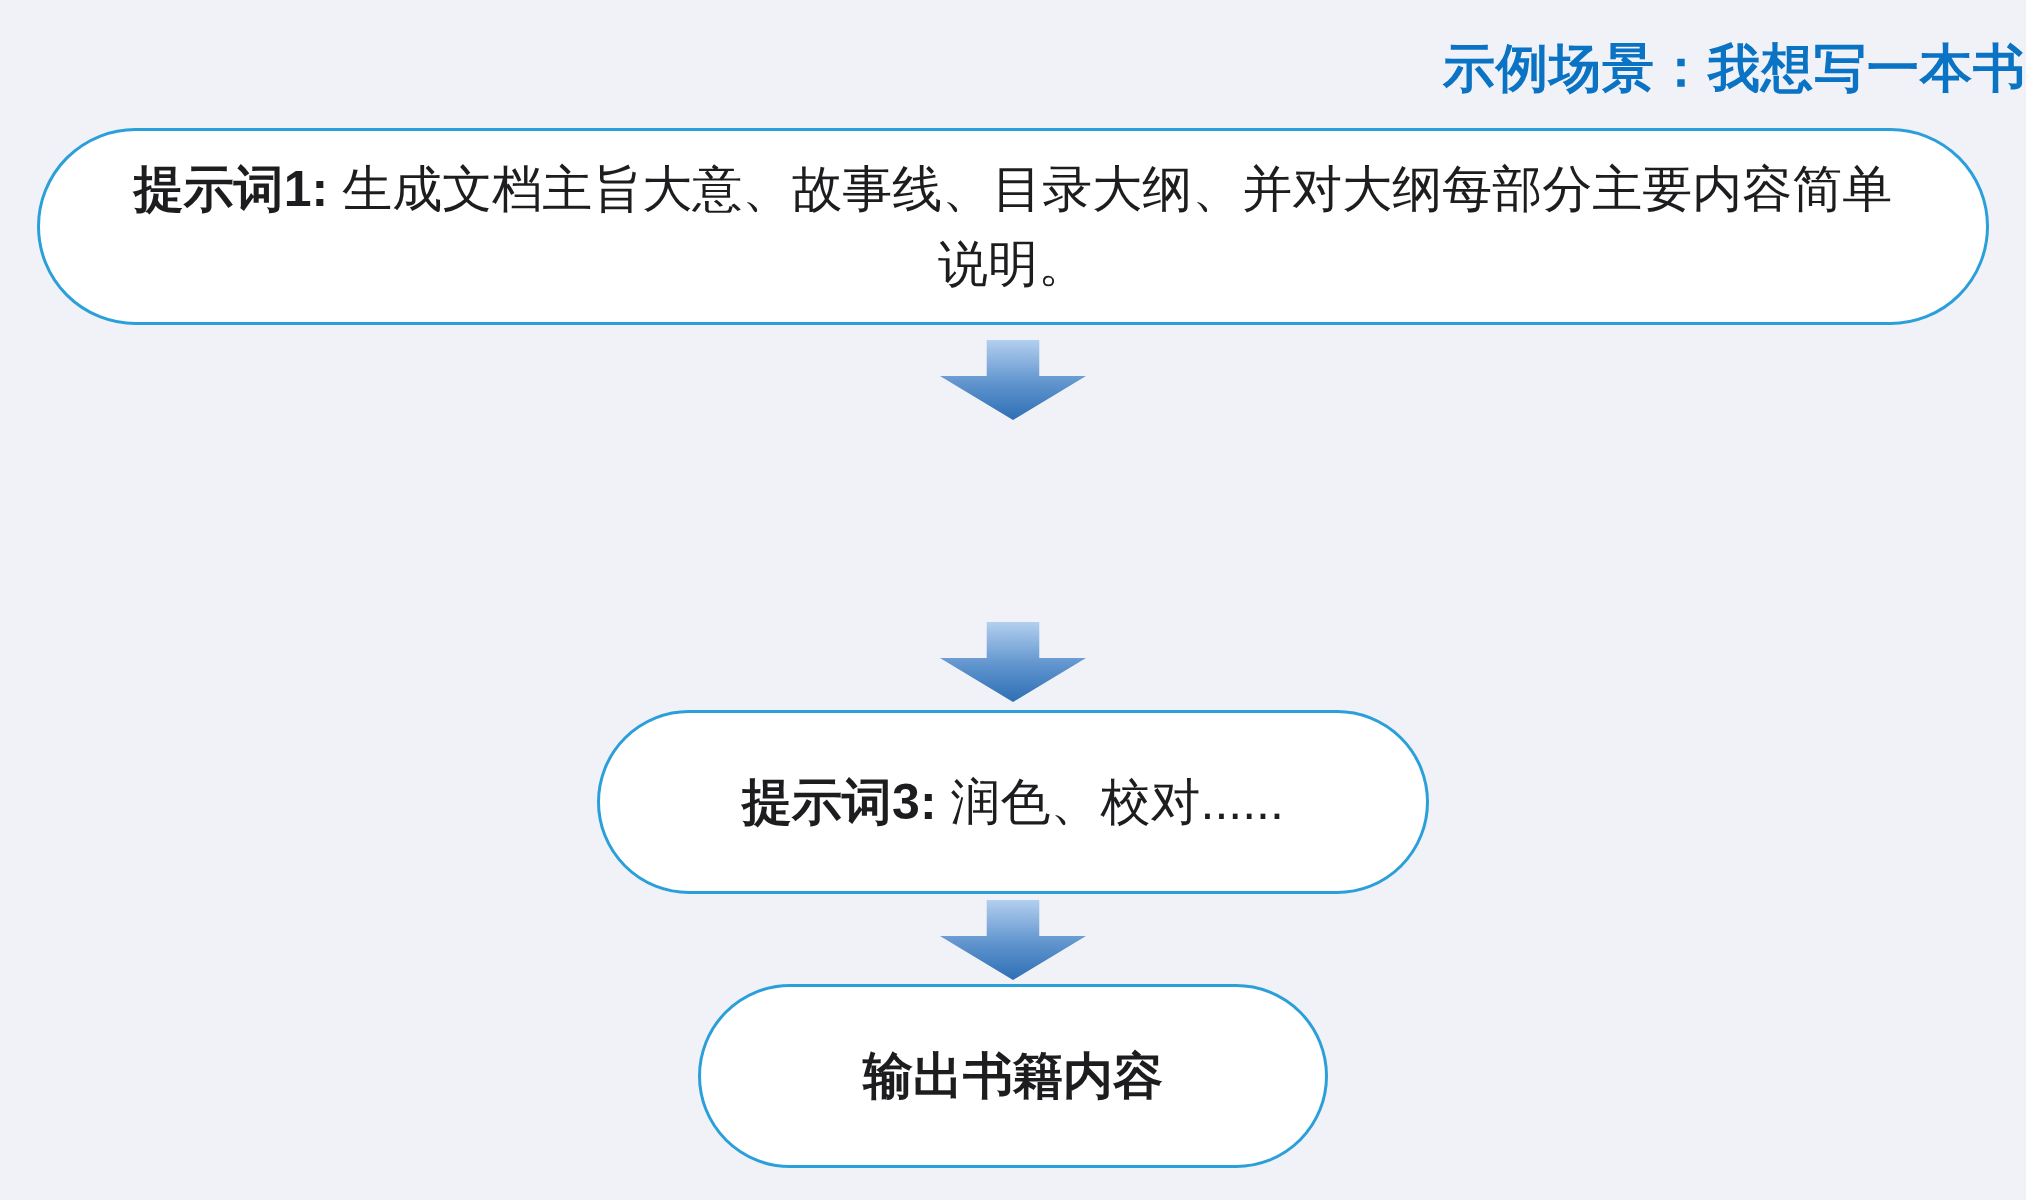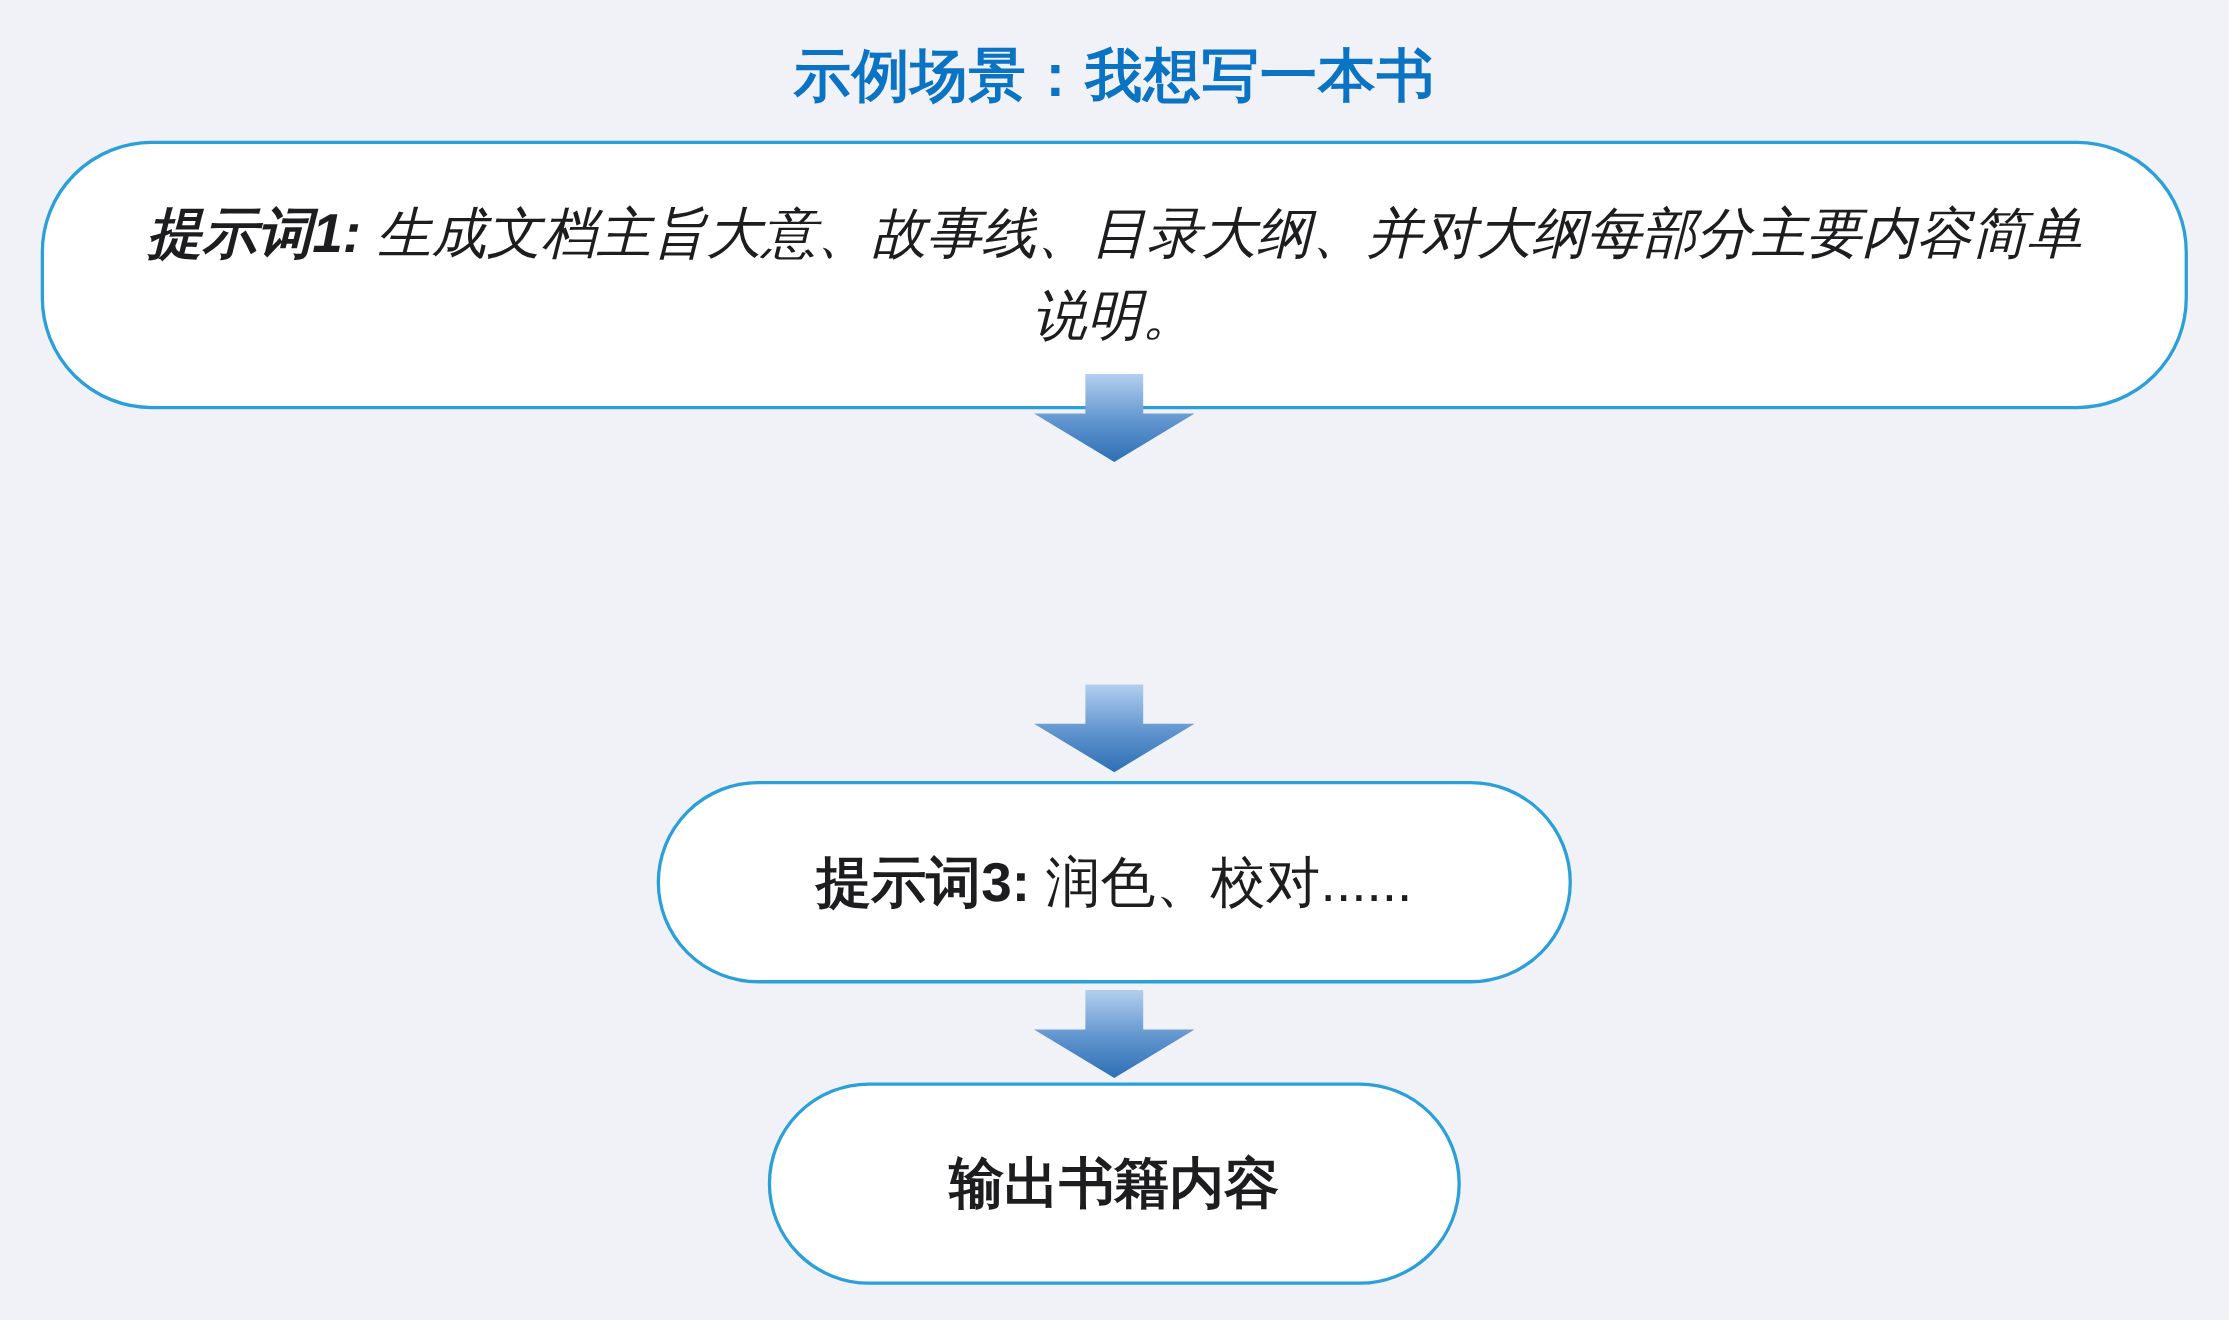--- a/index.html
+++ b/index.html
@@ -13,21 +13,21 @@
     height: 1200px;
     background: var(--background, #f0f2f7);
     overflow: hidden;
   }
   .title {
     position: absolute;
     top: 34px;
     left: 0;
     right: 0;
     margin: 0;
-    text-align: center;
+    text-align: right;
     font-size: 52px;
     font-weight: 700;
     color: var(--title, #0a73c4);
     letter-spacing: 1px;
   }
   .box {
     position: absolute;
     box-sizing: border-box;
     background: var(--box-fill, #ffffff);
     border: 3px solid var(--box-border, #2b9fd9);
@@ -39,24 +39,23 @@
     font-size: 50px;
     line-height: 1.5;
   }
   .box p { margin: 0; }
   .box .label {
     font-weight: 700;
     margin-right: 0.28em;
   }
   .box1 {
     left: 37px;  top: 128px;
-    width: 1952px; height: 244px;
+    width: 1952px; height: 197px;
     border-radius: 101px;
     padding: 0 80px;
-    font-style: italic;
   }
   .box2 {
     left: 37px;  top: 428px;
     width: 1952px; height: 184px;
     border-radius: 92px;
     padding: 0 64px;
   }
   .box3 {
     left: 597px; top: 710px;
     width: 832px; height: 184px;

